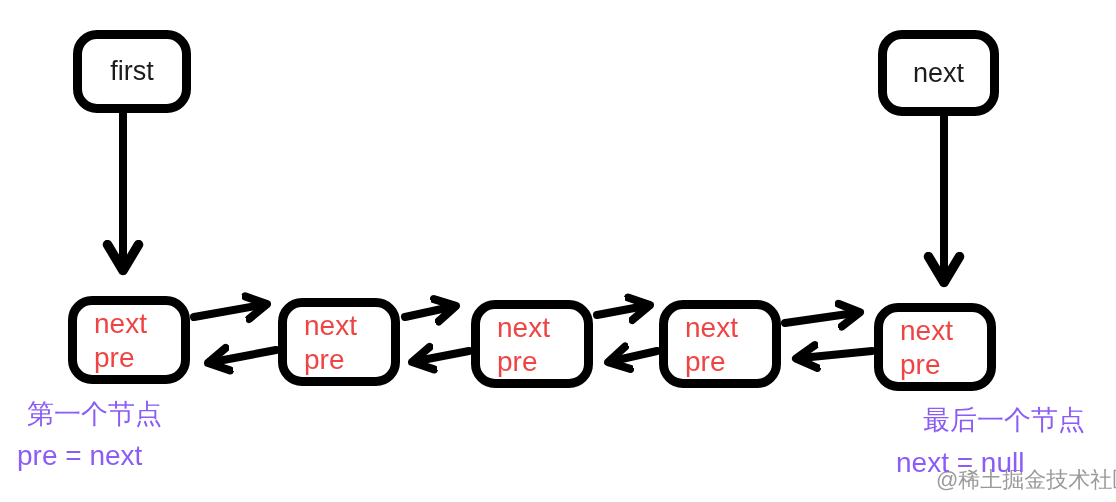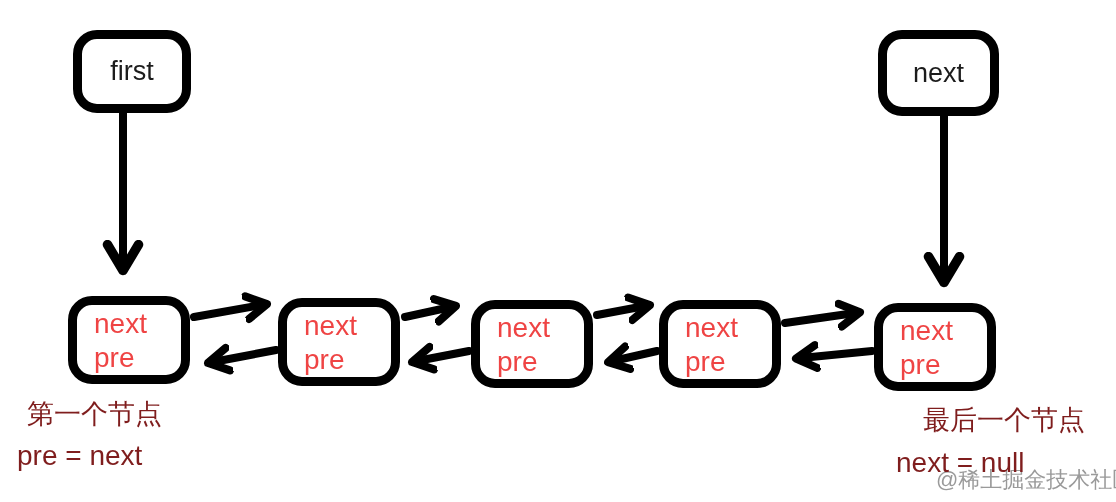--- a/index.html
+++ b/index.html
@@ -50,21 +50,21 @@
     color: #ef4444;
     white-space: nowrap;
   }
   #node-1 { left: 68px;  top: 296px; }
   #node-2 { left: 278px; top: 298px; }
   #node-3 { left: 471px; top: 300px; }
   #node-4 { left: 659px; top: 300px; }
   #node-5 { left: 874px; top: 303px; }
   .caption {
     position: absolute;
-    color: #7f1d1d;
+    color: #8b5cf6;
     white-space: nowrap;
     z-index: 4;
   }
   #caption-first-title { left: 27px;  top: 396px; font-size: 27px; }
   #caption-first-detail{ left: 17px;  top: 440px; font-size: 28px; }
   #caption-last-title  { left: 923px; top: 402px; font-size: 27px; }
   #caption-last-detail { left: 896px; top: 447px; font-size: 28px; }
   #watermark {
     position: absolute;
     left: 936px;

